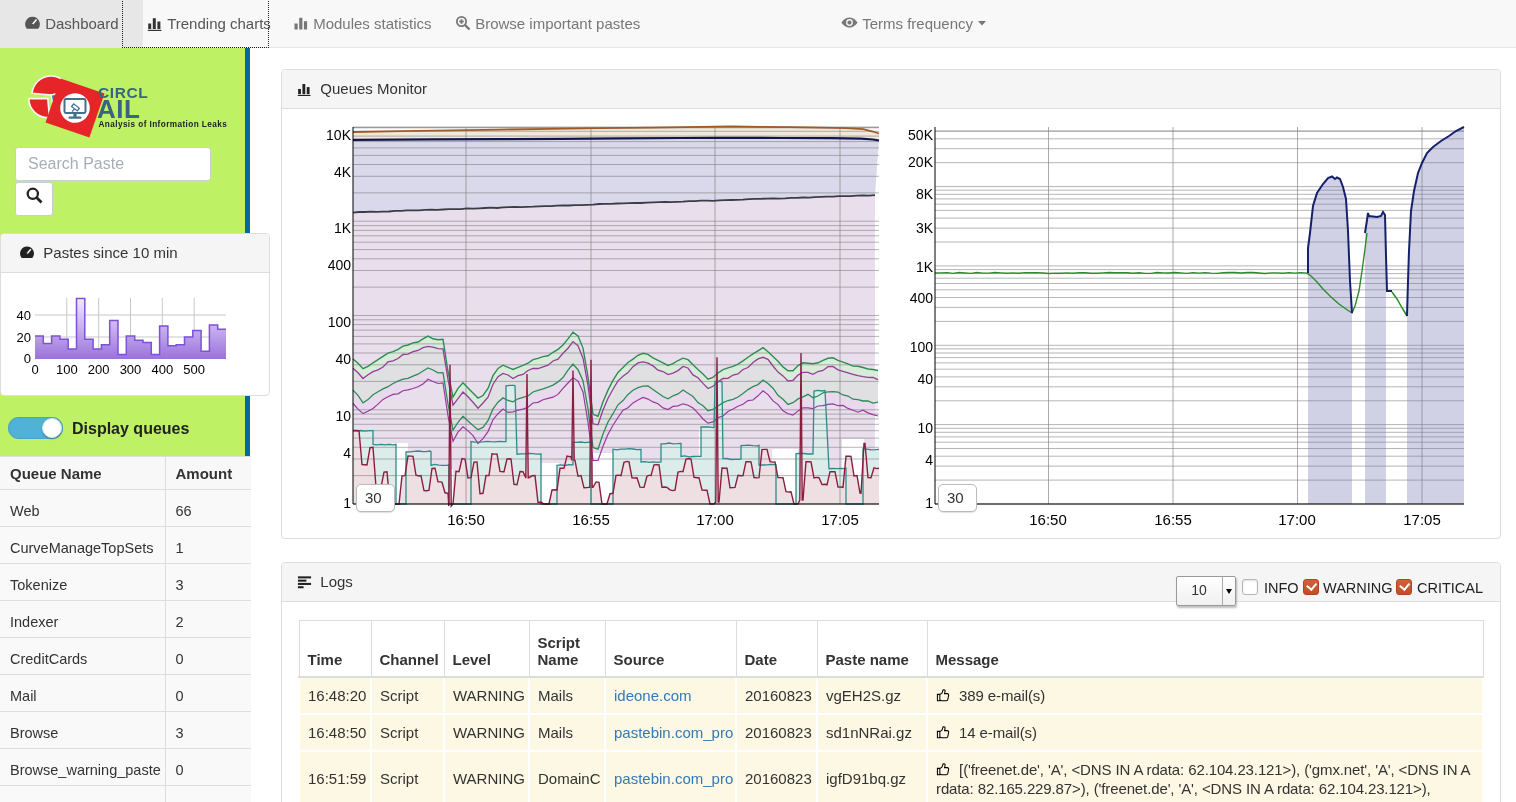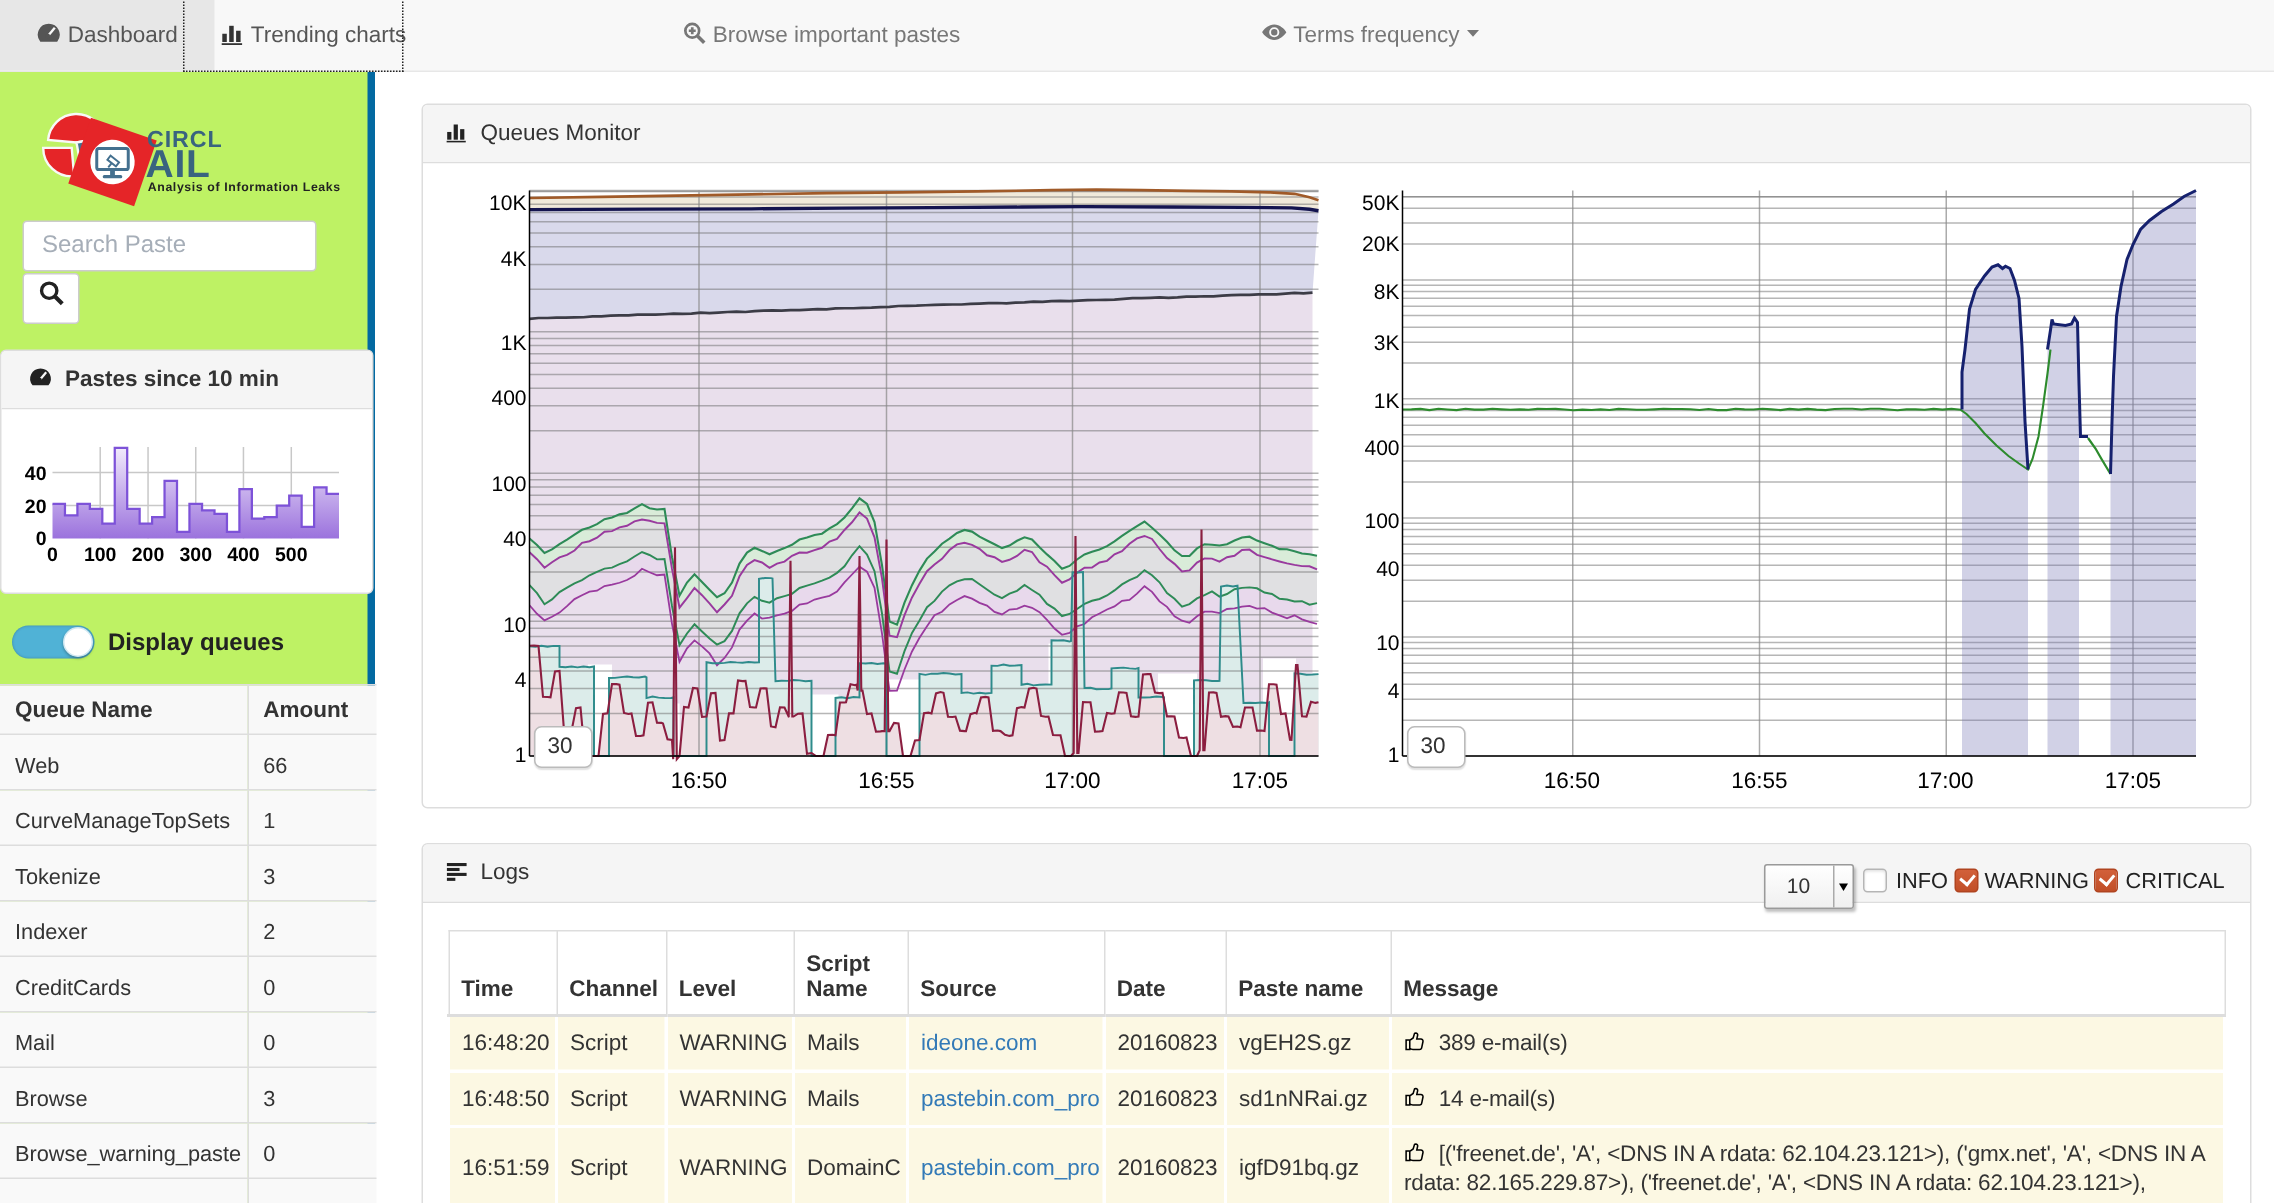--- a/index.html
+++ b/index.html
@@ -73,20 +73,27 @@
         <circle cx="7.4" cy="10.4" r="1.5" fill="#555"></circle>
       </svg>&nbsp;Dashboard</div>
   <div class="nitem focus" style="left:123px;width:145px;text-align:center;"><svg width="16" height="16" viewBox="0 0 16 16" style="vertical-align:-2px">
         <g fill="#333">
           <rect x="1.2" y="8.5" width="3" height="5.5"></rect>
           <rect x="5.8" y="3.2" width="3" height="10.8"></rect>
           <rect x="10.4" y="6.5" width="3" height="7.5"></rect>
           <rect x="0.8" y="14.8" width="13.6" height="1.4"></rect>
         </g>
       </svg>&nbsp;Trending charts</div>
+  <div class="nitem" style="left:269px;"><svg width="16" height="16" viewBox="0 0 16 16" style="vertical-align:-2px">
+        <g fill="#777">
+          <rect x="1.5" y="8.5" width="3.2" height="6"></rect>
+          <rect x="6.2" y="2.8" width="3.2" height="11.7"></rect>
+          <rect x="10.9" y="6.2" width="3.2" height="8.3"></rect>
+        </g>
+      </svg>&nbsp;Modules statistics</div>
   <div class="nitem" style="left:431px;"><svg width="16" height="16" viewBox="0 0 16 16" style="vertical-align:-2px">
         <g fill="none" stroke="#777" stroke-width="1.8">
           <circle cx="6.5" cy="6.5" r="4.6"></circle>
           <line x1="10" y1="10" x2="14.5" y2="14.5" stroke-width="2.4"></line>
           <line x1="4.2" y1="6.5" x2="8.8" y2="6.5"></line>
           <line x1="6.5" y1="4.2" x2="6.5" y2="8.8"></line>
         </g>
       </svg>&nbsp;Browse important pastes</div>
   <div class="nitem" style="left:817px;"><svg width="17" height="17" viewBox="0 0 16 16" style="vertical-align:-2px">
         <path fill="#777" d="M8 3.2C4.5 3.2 1.6 6 .4 8c1.2 2 4.1 4.8 7.6 4.8S14.4 10 15.6 8C14.4 6 11.5 3.2 8 3.2zm0 8A3.2 3.2 0 1 1 8 4.8a3.2 3.2 0 0 1 0 6.4zm0-1.2A2 2 0 1 0 8 6a2 2 0 0 0 0 4z"></path>
@@ -120,21 +127,21 @@
 <text x="70.5" y="55" font-family="Liberation Sans, sans-serif" font-weight="bold" font-size="8.2" fill="#222" letter-spacing="0.42">Analysis of Information Leaks</text>
 </svg>
   <input class="search" placeholder="Search Paste" style="">
   <div class="sbtn"><svg width="17" height="17" viewBox="0 0 16 16">
         <g fill="none" stroke="#222" stroke-width="2.1">
           <circle cx="6.4" cy="6.4" r="4.8"></circle>
           <line x1="10.2" y1="10.2" x2="14.6" y2="14.6" stroke-width="2.6"></line>
         </g>
       </svg></div>
 
-  <div class="panel" style="left:0px;top:185px;width:249px;height:163px;font-weight:bold;">
+  <div class="panel" style="left:0px;top:185px;width:270px;height:163px;">
     <div class="phead" style="padding-left:18px"><svg width="16" height="16" viewBox="0 0 16 16" style="vertical-align:-2px">
           <path fill="#222" d="M8 2.6a6.9 6.9 0 0 0-5.3 11.3h10.6A6.9 6.9 0 0 0 8 2.6z"></path>
           <line x1="7.6" y1="10.2" x2="11.8" y2="5.2" stroke="#f8f8f8" stroke-width="1.5"></line>
           <circle cx="7.4" cy="10.4" r="1.5" fill="#222"></circle>
         </svg>&nbsp; Pastes since 10 min</div>
     <svg style="position:absolute;left:10px;top:48px" width="232" height="100" viewBox="0 0 232 100">
         <defs>
           <linearGradient id="pg" x1="0" y1="0" x2="0" y2="1">
             <stop offset="0" stop-color="#f1eafb"></stop>
             <stop offset="1" stop-color="#9b72dd"></stop>

